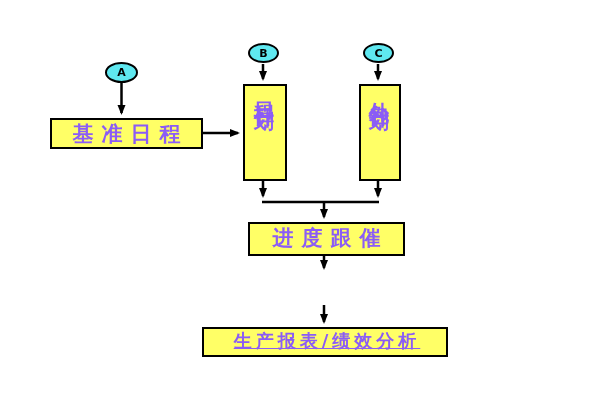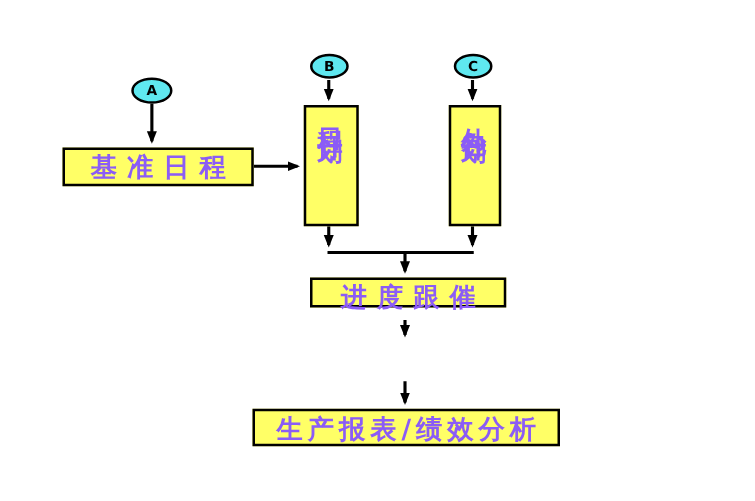--- a/index.html
+++ b/index.html
@@ -19,21 +19,21 @@
     display: flex;
     align-items: flex-start;
     justify-content: center;
     color: #8b5cf6;
     font-weight: bold;
     font-size: 21px;
     white-space: nowrap;
   }
   .node .label { display: block; }
   .node.horizontal .label { letter-spacing: 8px; text-indent: 8px; }
-  .node.wide .label { letter-spacing: 4px; text-indent: 4px; font-size: 21px; }
+  .node.wide .label { letter-spacing: 4px; text-indent: 4px; font-size: 18px; text-decoration: underline; }
   .node.vertical .label {
     writing-mode: vertical-rl;
     text-orientation: upright;
     letter-spacing: 3px;
     font-size: 20px;
   }
   .connector {
     position: absolute;
     box-sizing: border-box;
     background: var(--connector-fill, #5fe8f0);
@@ -56,21 +56,21 @@
   svg.edges line { stroke: var(--line-color, #000); stroke-width: 2.5; }
   svg.edges .arrowhead { fill: var(--line-color, #000); }
 
   
   #conn-a { left: 105px; top: 62px;  width: 33px; height: 21px; }
   #conn-b { left: 248px; top: 43px;  width: 31px; height: 20px; }
   #conn-c { left: 363px; top: 43px;  width: 31px; height: 20px; }
   #node-base     { left: 50px;  top: 118px; width: 153px; height: 31px; }
   #node-schedule { left: 243px; top: 84px;  width: 44px;  height: 97px; }
   #node-outsrc   { left: 359px; top: 84px;  width: 42px;  height: 97px; }
-  #node-track    { left: 248px; top: 222px; width: 157px; height: 24px; }
+  #node-track    { left: 248px; top: 222px; width: 157px; height: 34px; }
   #node-abnormal { left: 248px; top: 273px; width: 157px; height: 32px; }
   #node-report   { left: 202px; top: 327px; width: 246px; height: 30px; }
 </style>
 </head>
 <body>
 
 <div class="canvas">
 
   <svg class="edges" viewBox="0 0 604 401">
     <defs>

